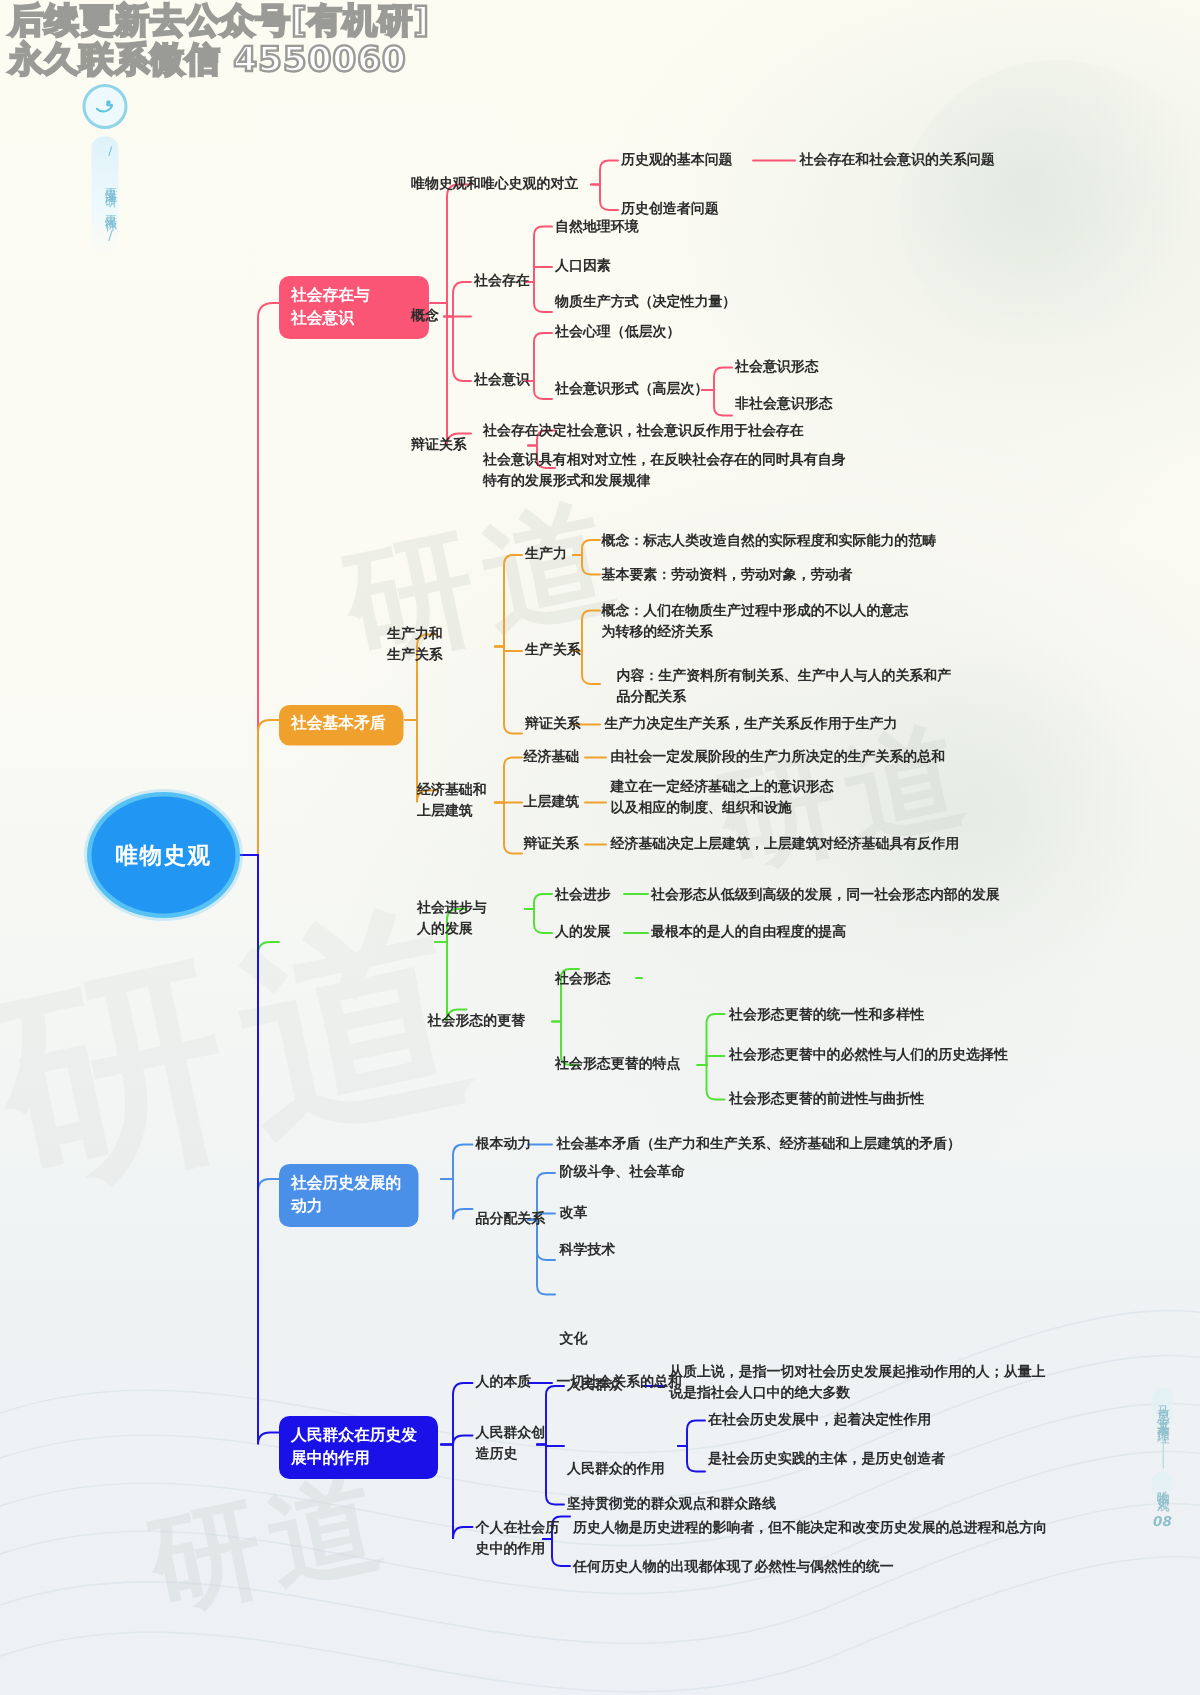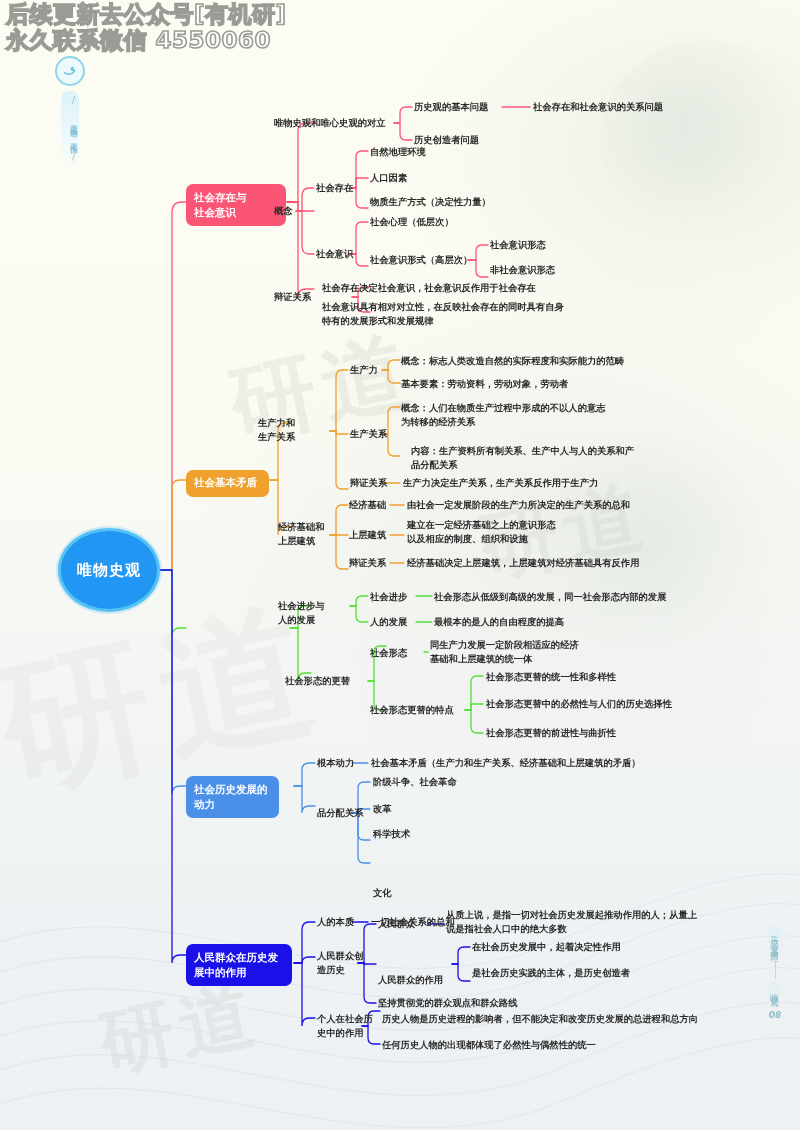--- a/index.html
+++ b/index.html
@@ -318,22 +318,20 @@
 
     <div class="lbl t2" style="left:278px;top:599px;">社会进步与
 人的发展</div>
     <div class="lbl t2" style="left:370px;top:590px;">社会进步</div>
     <div class="lbl" style="left:434px;top:590px;">社会形态从低级到高级的发展，同一社会形态内部的发展</div>
     <div class="lbl t2" style="left:370px;top:615px;">人的发展</div>
     <div class="lbl" style="left:434px;top:615px;">最根本的是人的自由程度的提高</div>
 
     <div class="lbl t2" style="left:285px;top:674px;">社会形态的更替</div>
     <div class="lbl t2" style="left:370px;top:646px;">社会形态</div>
-    <div class="lbl" style="left:430px;top:638px;">同生产力发展一定阶段相适应的经济
-基础和上层建筑的统一体</div>
     <div class="lbl t2" style="left:370px;top:703px;">社会形态更替的特点</div>
     <div class="lbl" style="left:486px;top:670px;">社会形态更替的统一性和多样性</div>
     <div class="lbl" style="left:486px;top:697px;">社会形态更替中的必然性与人们的历史选择性</div>
     <div class="lbl" style="left:486px;top:726px;">社会形态更替的前进性与曲折性</div>
 
     <div class="lbl t2" style="left:317px;top:756px;">根本动力</div>
     <div class="lbl" style="left:371px;top:756px;">社会基本矛盾（生产力和生产关系、经济基础和上层建筑的矛盾）</div>
     <div class="lbl t2" style="left:317px;top:806px;">品分配关系</div>
     <div class="lbl" style="left:373px;top:775px;">阶级斗争、社会革命</div>
     <div class="lbl" style="left:373px;top:802px;">改革</div>

